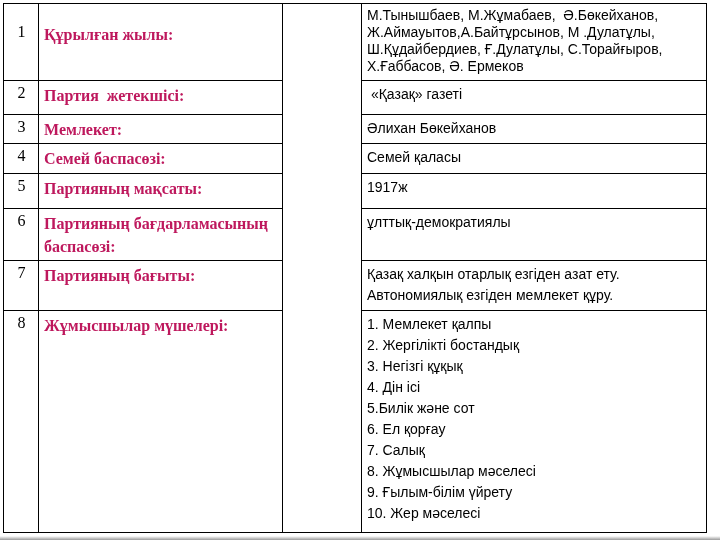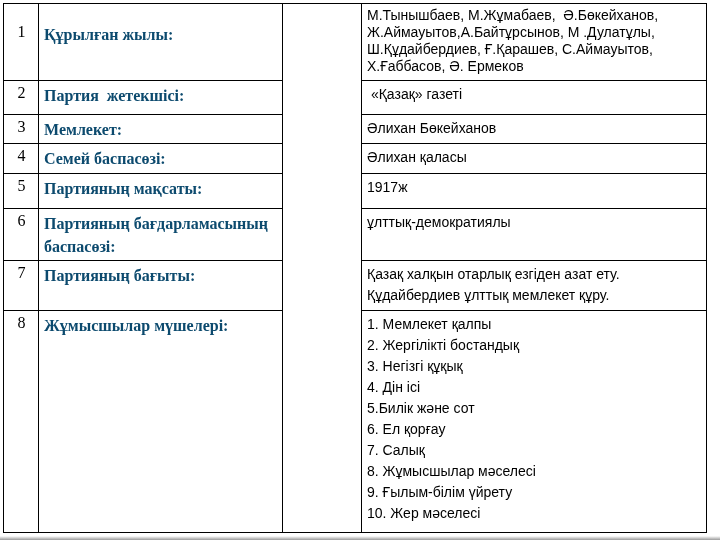--- a/index.html
+++ b/index.html
@@ -43,21 +43,21 @@
     color: #000;
   }
   td.label {
     font-family: "Liberation Serif", "DejaVu Serif", serif;
     font-weight: bold;
     font-size: 16px;
     line-height: 23px;
     padding-left: 8px;
     padding-top: 4px;
     white-space: pre-wrap;
-    color: #0c4a6e;
+    color: #be185d;
   }
   td.content {
     font-size: 14px;
     line-height: 21px;
     white-space: pre-wrap;
     color: #000;
   }
   td.content.tight {
     font-size: 14px;
     line-height: 17px;
@@ -91,53 +91,53 @@
       <col class="c-gap">
       <col class="c-content">
     </colgroup>
     <tbody>
       <tr class="r1">
         <td class="num">1</td>
         <td class="label">Құрылған жылы:</td>
         <td class="gap" rowspan="8"></td>
         <td class="content tight">М.Тынышбаев, М.Жұмабаев,  Ә.Бөкейханов,
 Ж.Аймауытов,А.Байтұрсынов, М .Дулатұлы,
-Ш.Құдайбердиев, Ғ.Қарашев, С.Аймауытов,
+Ш.Құдайбердиев, Ғ.Дулатұлы, С.Торайғыров,
 Х.Ғаббасов, Ә. Ермеков</td>
       </tr>
       <tr class="r2">
         <td class="num">2</td>
         <td class="label">Партия  жетекшісі:</td>
         <td class="content"> «Қазақ» газеті</td>
       </tr>
       <tr class="r3">
         <td class="num">3</td>
         <td class="label">Мемлекет:</td>
         <td class="content">Әлихан Бөкейханов</td>
       </tr>
       <tr class="r4">
         <td class="num">4</td>
         <td class="label">Семей баспасөзі:</td>
-        <td class="content">Әлихан қаласы</td>
+        <td class="content">Семей қаласы</td>
       </tr>
       <tr class="r5">
         <td class="num">5</td>
         <td class="label">Партияның мақсаты:</td>
         <td class="content">1917ж</td>
       </tr>
       <tr class="r6">
         <td class="num">6</td>
         <td class="label">Партияның бағдарламасының баспасөзі:</td>
         <td class="content">ұлттық-демократиялы</td>
       </tr>
       <tr class="r7">
         <td class="num">7</td>
         <td class="label">Партияның бағыты:</td>
         <td class="content">Қазақ халқын отарлық езгіден азат ету.
-Құдайбердиев ұлттық мемлекет құру.</td>
+Автономиялық езгіден мемлекет құру.</td>
       </tr>
       <tr class="r8">
         <td class="num">8</td>
         <td class="label">Жұмысшылар мүшелері:</td>
         <td class="content">1. Мемлекет қалпы
 2. Жергілікті бостандық
 3. Негізгі құқық
 4. Дін ісі
 5.Билік және сот
 6. Ел қорғау

